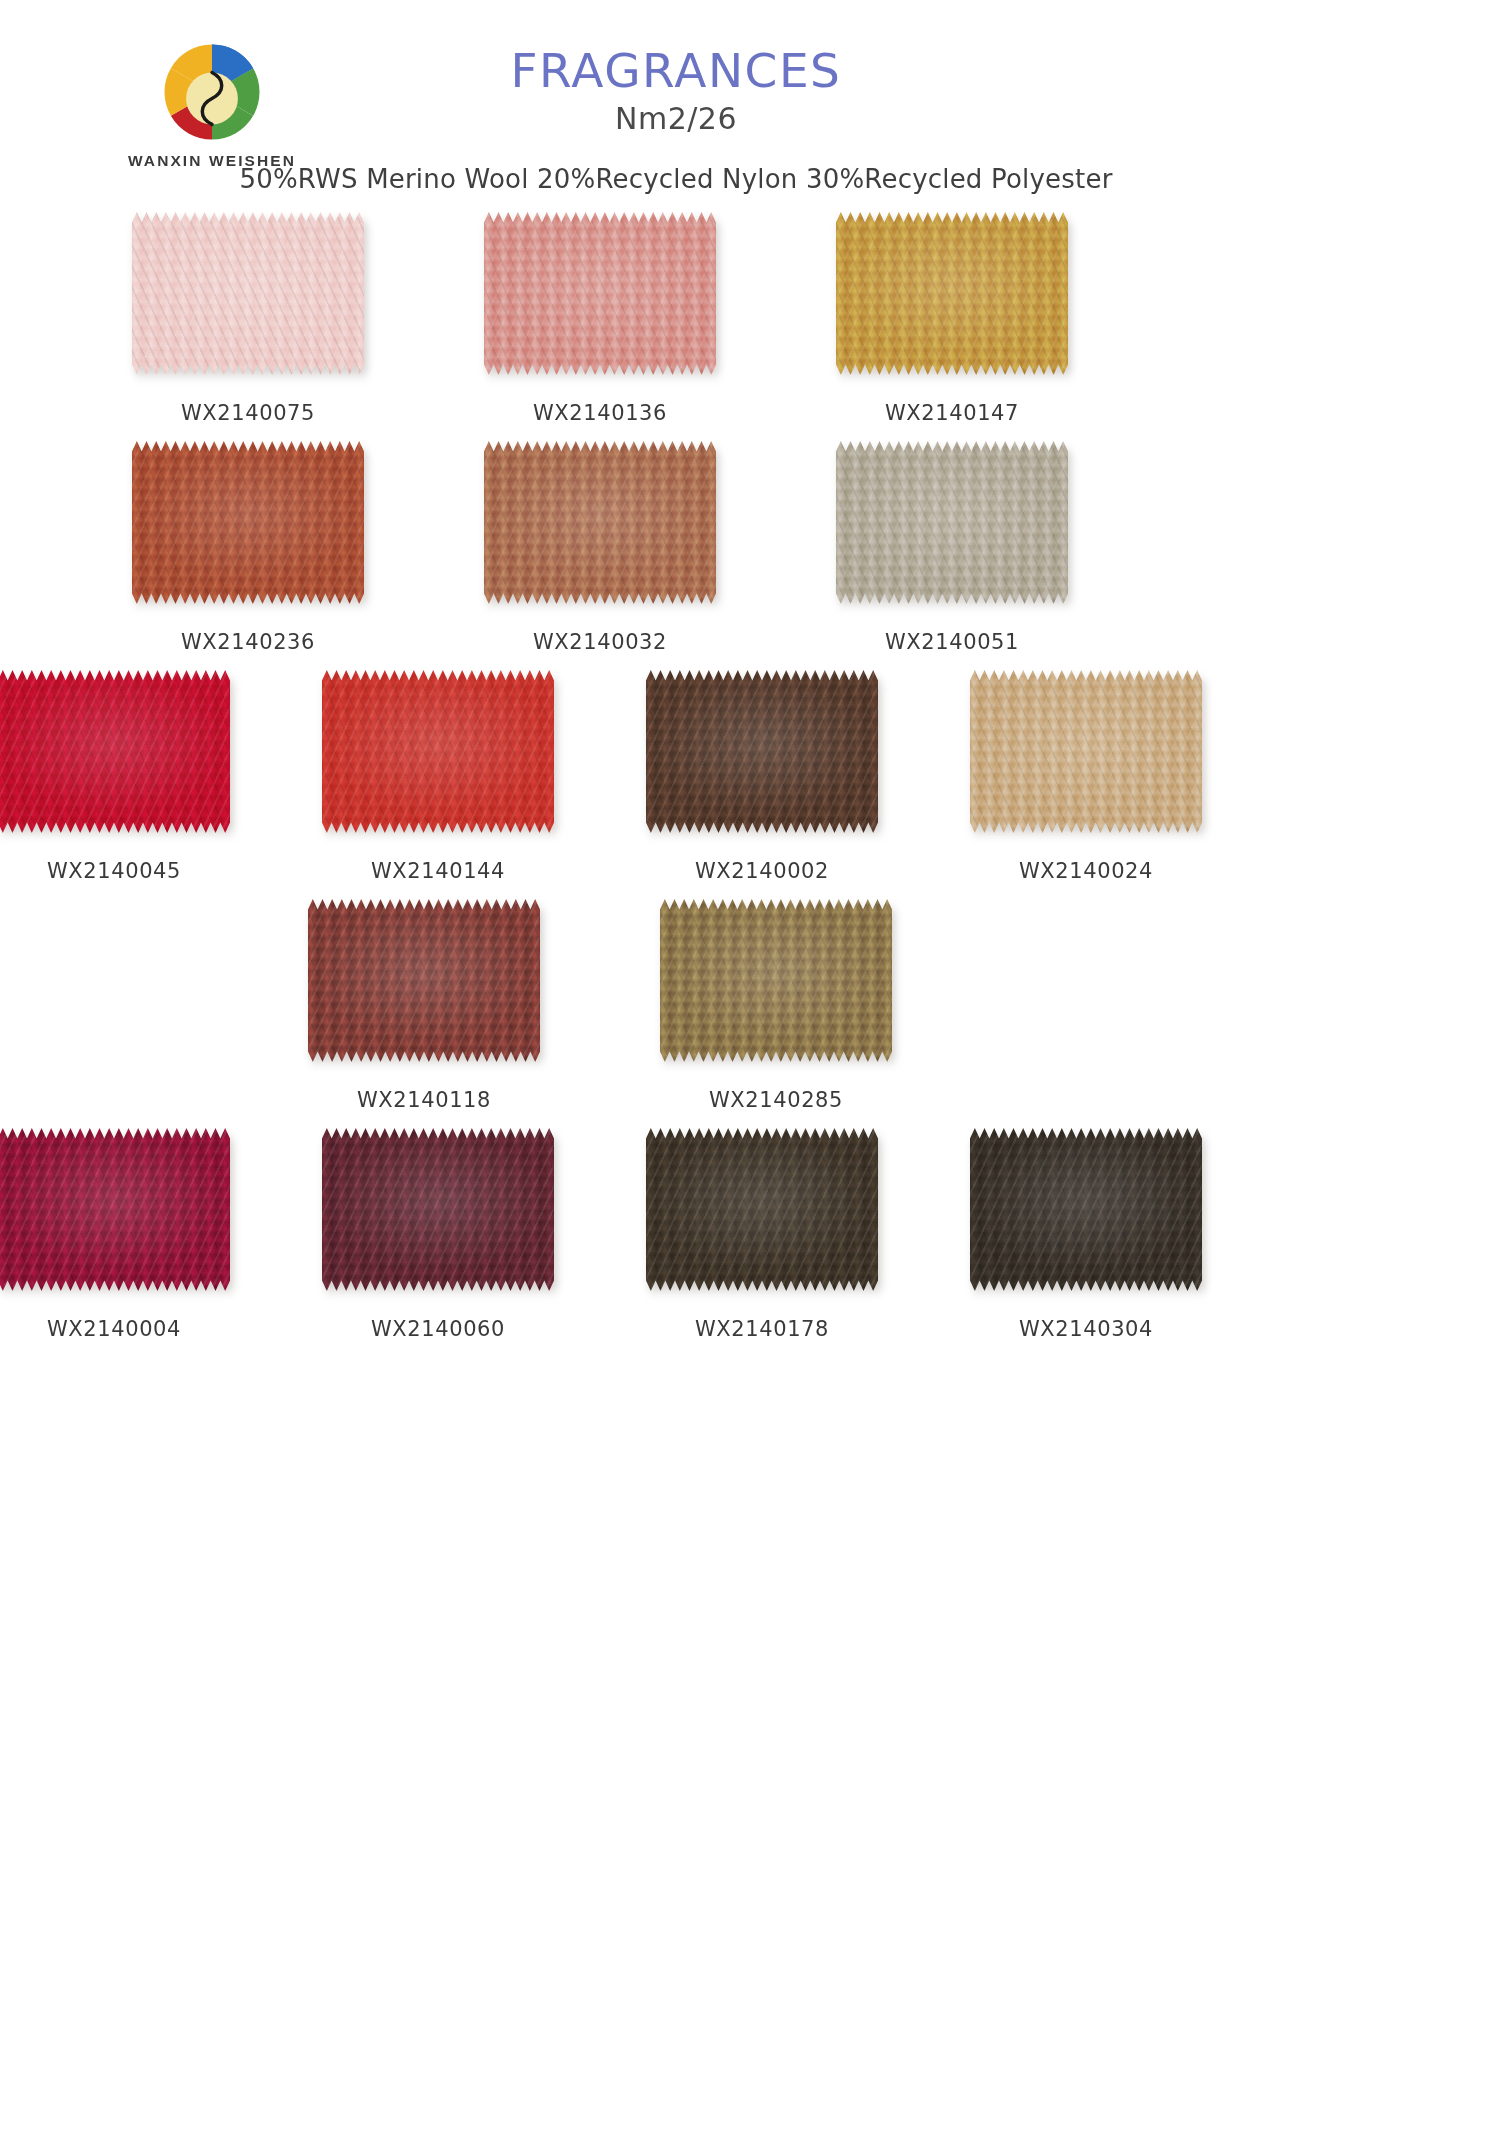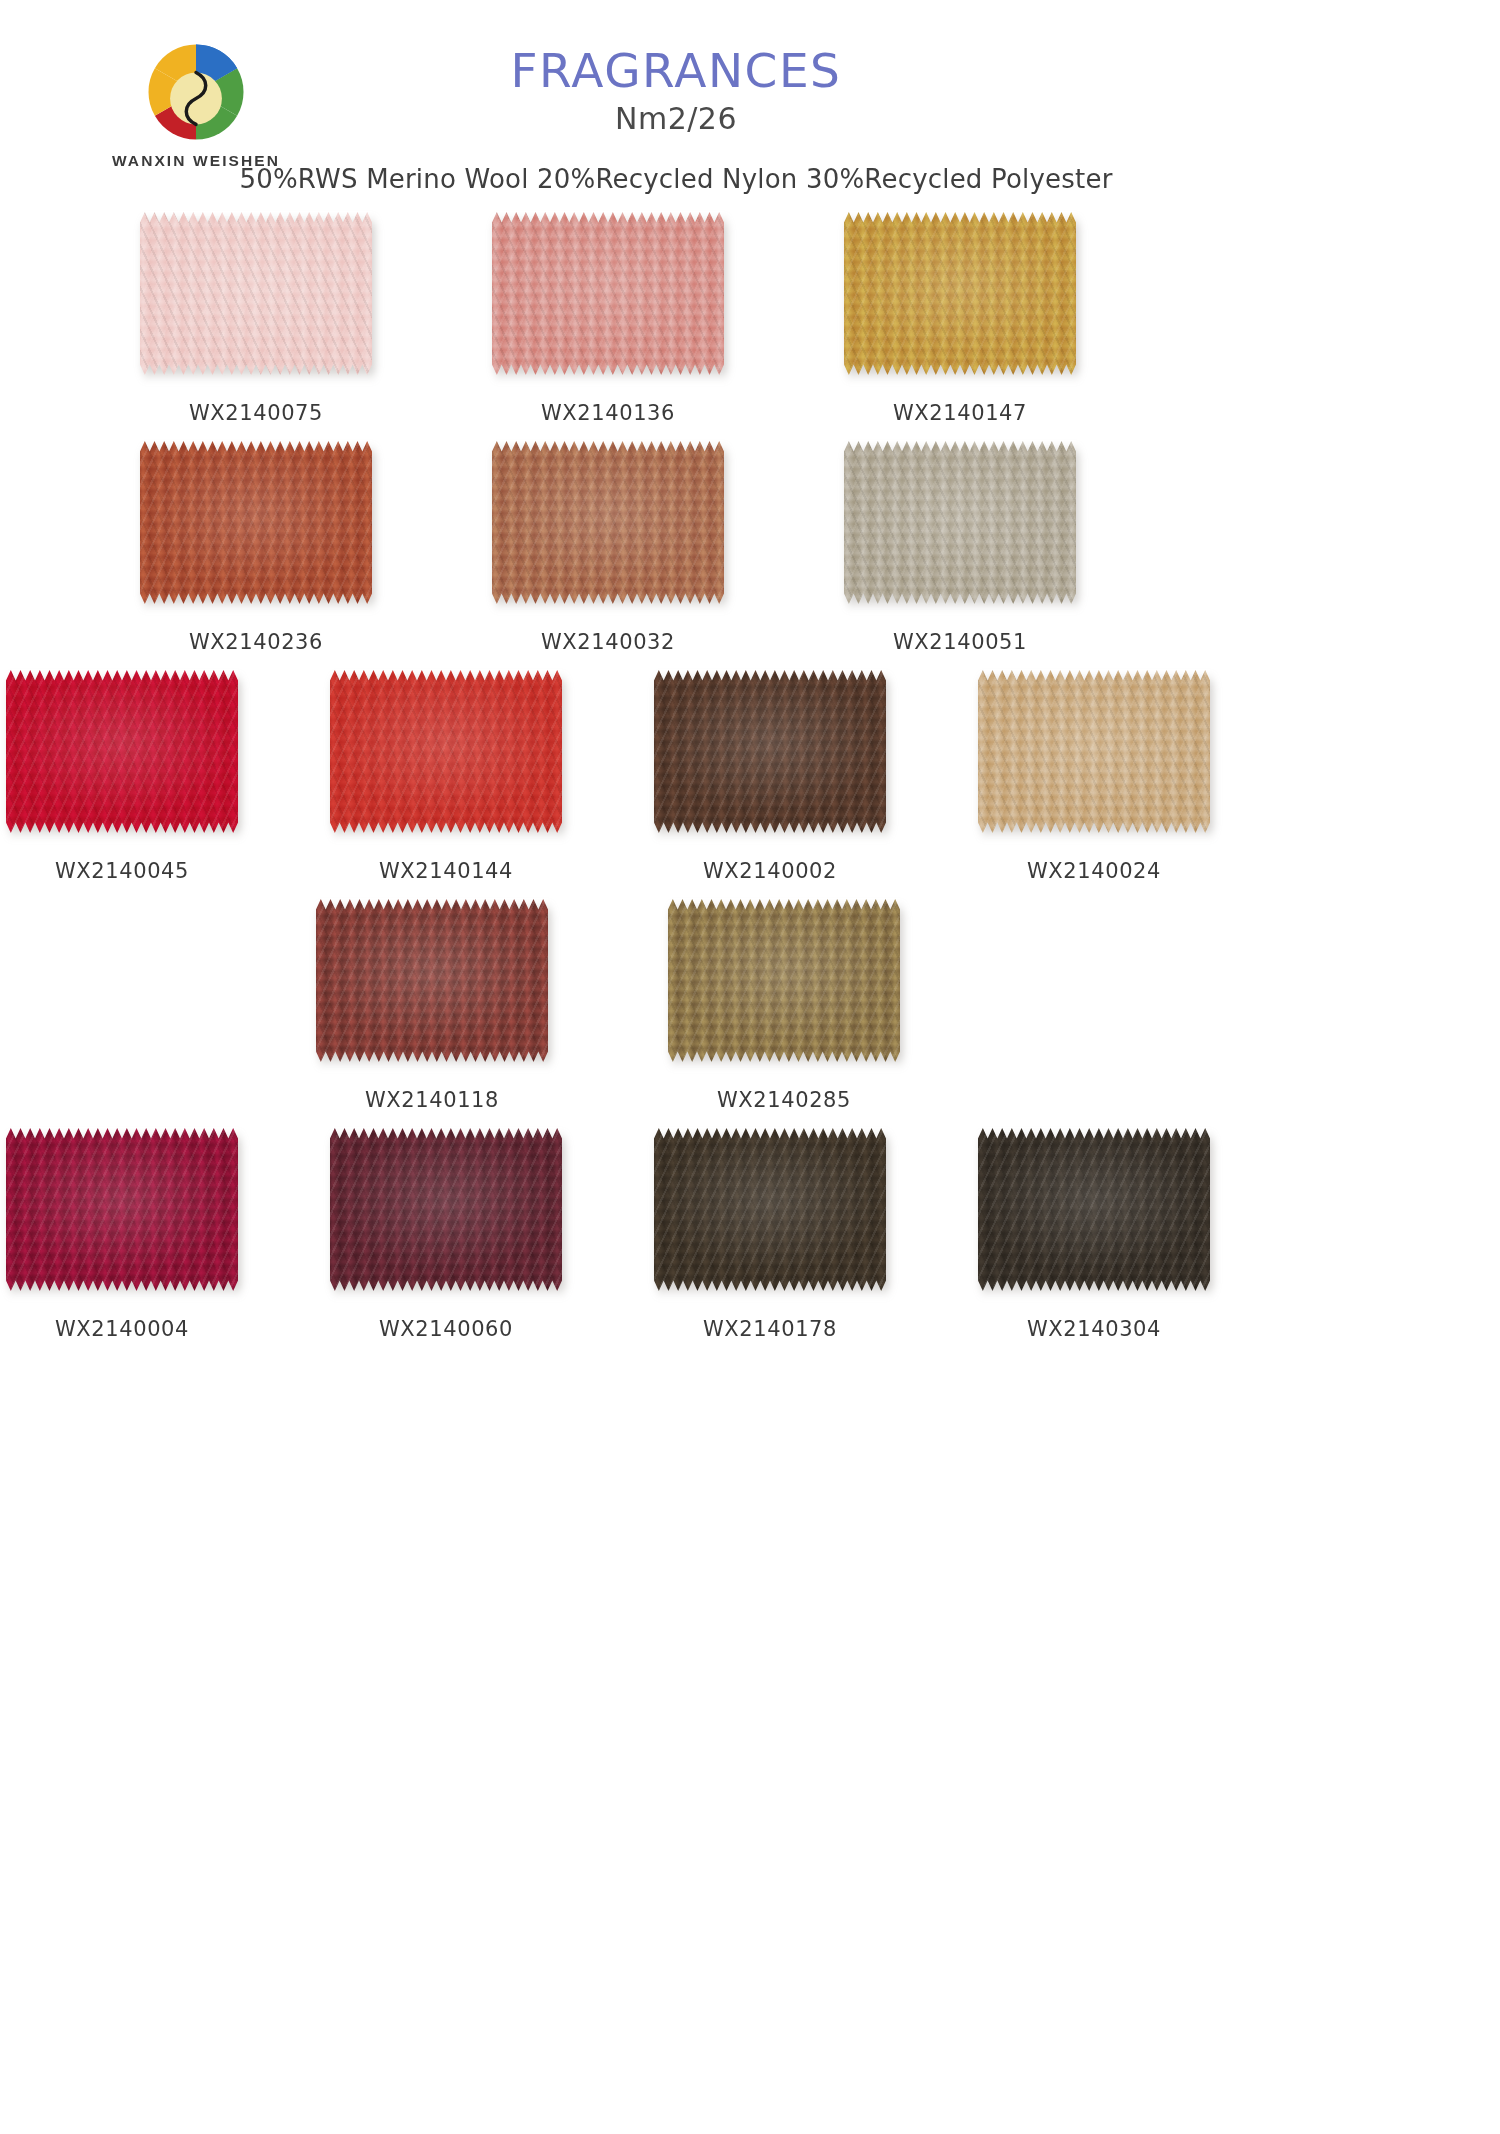--- a/index.html
+++ b/index.html
@@ -19,21 +19,21 @@
 
   
   .header {
     position: relative;
     height: 212px;
     width: 1500px;
   }
 
   .brand {
     position: absolute;
-    left: 96px;
+    left: 112px;
     top: 38px;
     width: 200px;
     text-align: center;
   }
   .brand-logo {
     width: 108px;
     height: 108px;
     margin: 0 auto;
     display: block;
   }
@@ -75,21 +75,21 @@
     font-family: "DejaVu Sans", sans-serif;
     font-size: 26px;
     color: #3f3f3f;
     font-weight: 400;
     letter-spacing: 0.2px;
   }
 
   
   .swatch-grid {
     position: absolute;
-    left: 8px;
+    left: 0;
     top: 212px;
     width: 1200px;
   }
   .swatch-row {
     display: flex;
     justify-content: center;
     gap: 92px;
     margin-bottom: 16px;
   }
   .swatch-cell {

